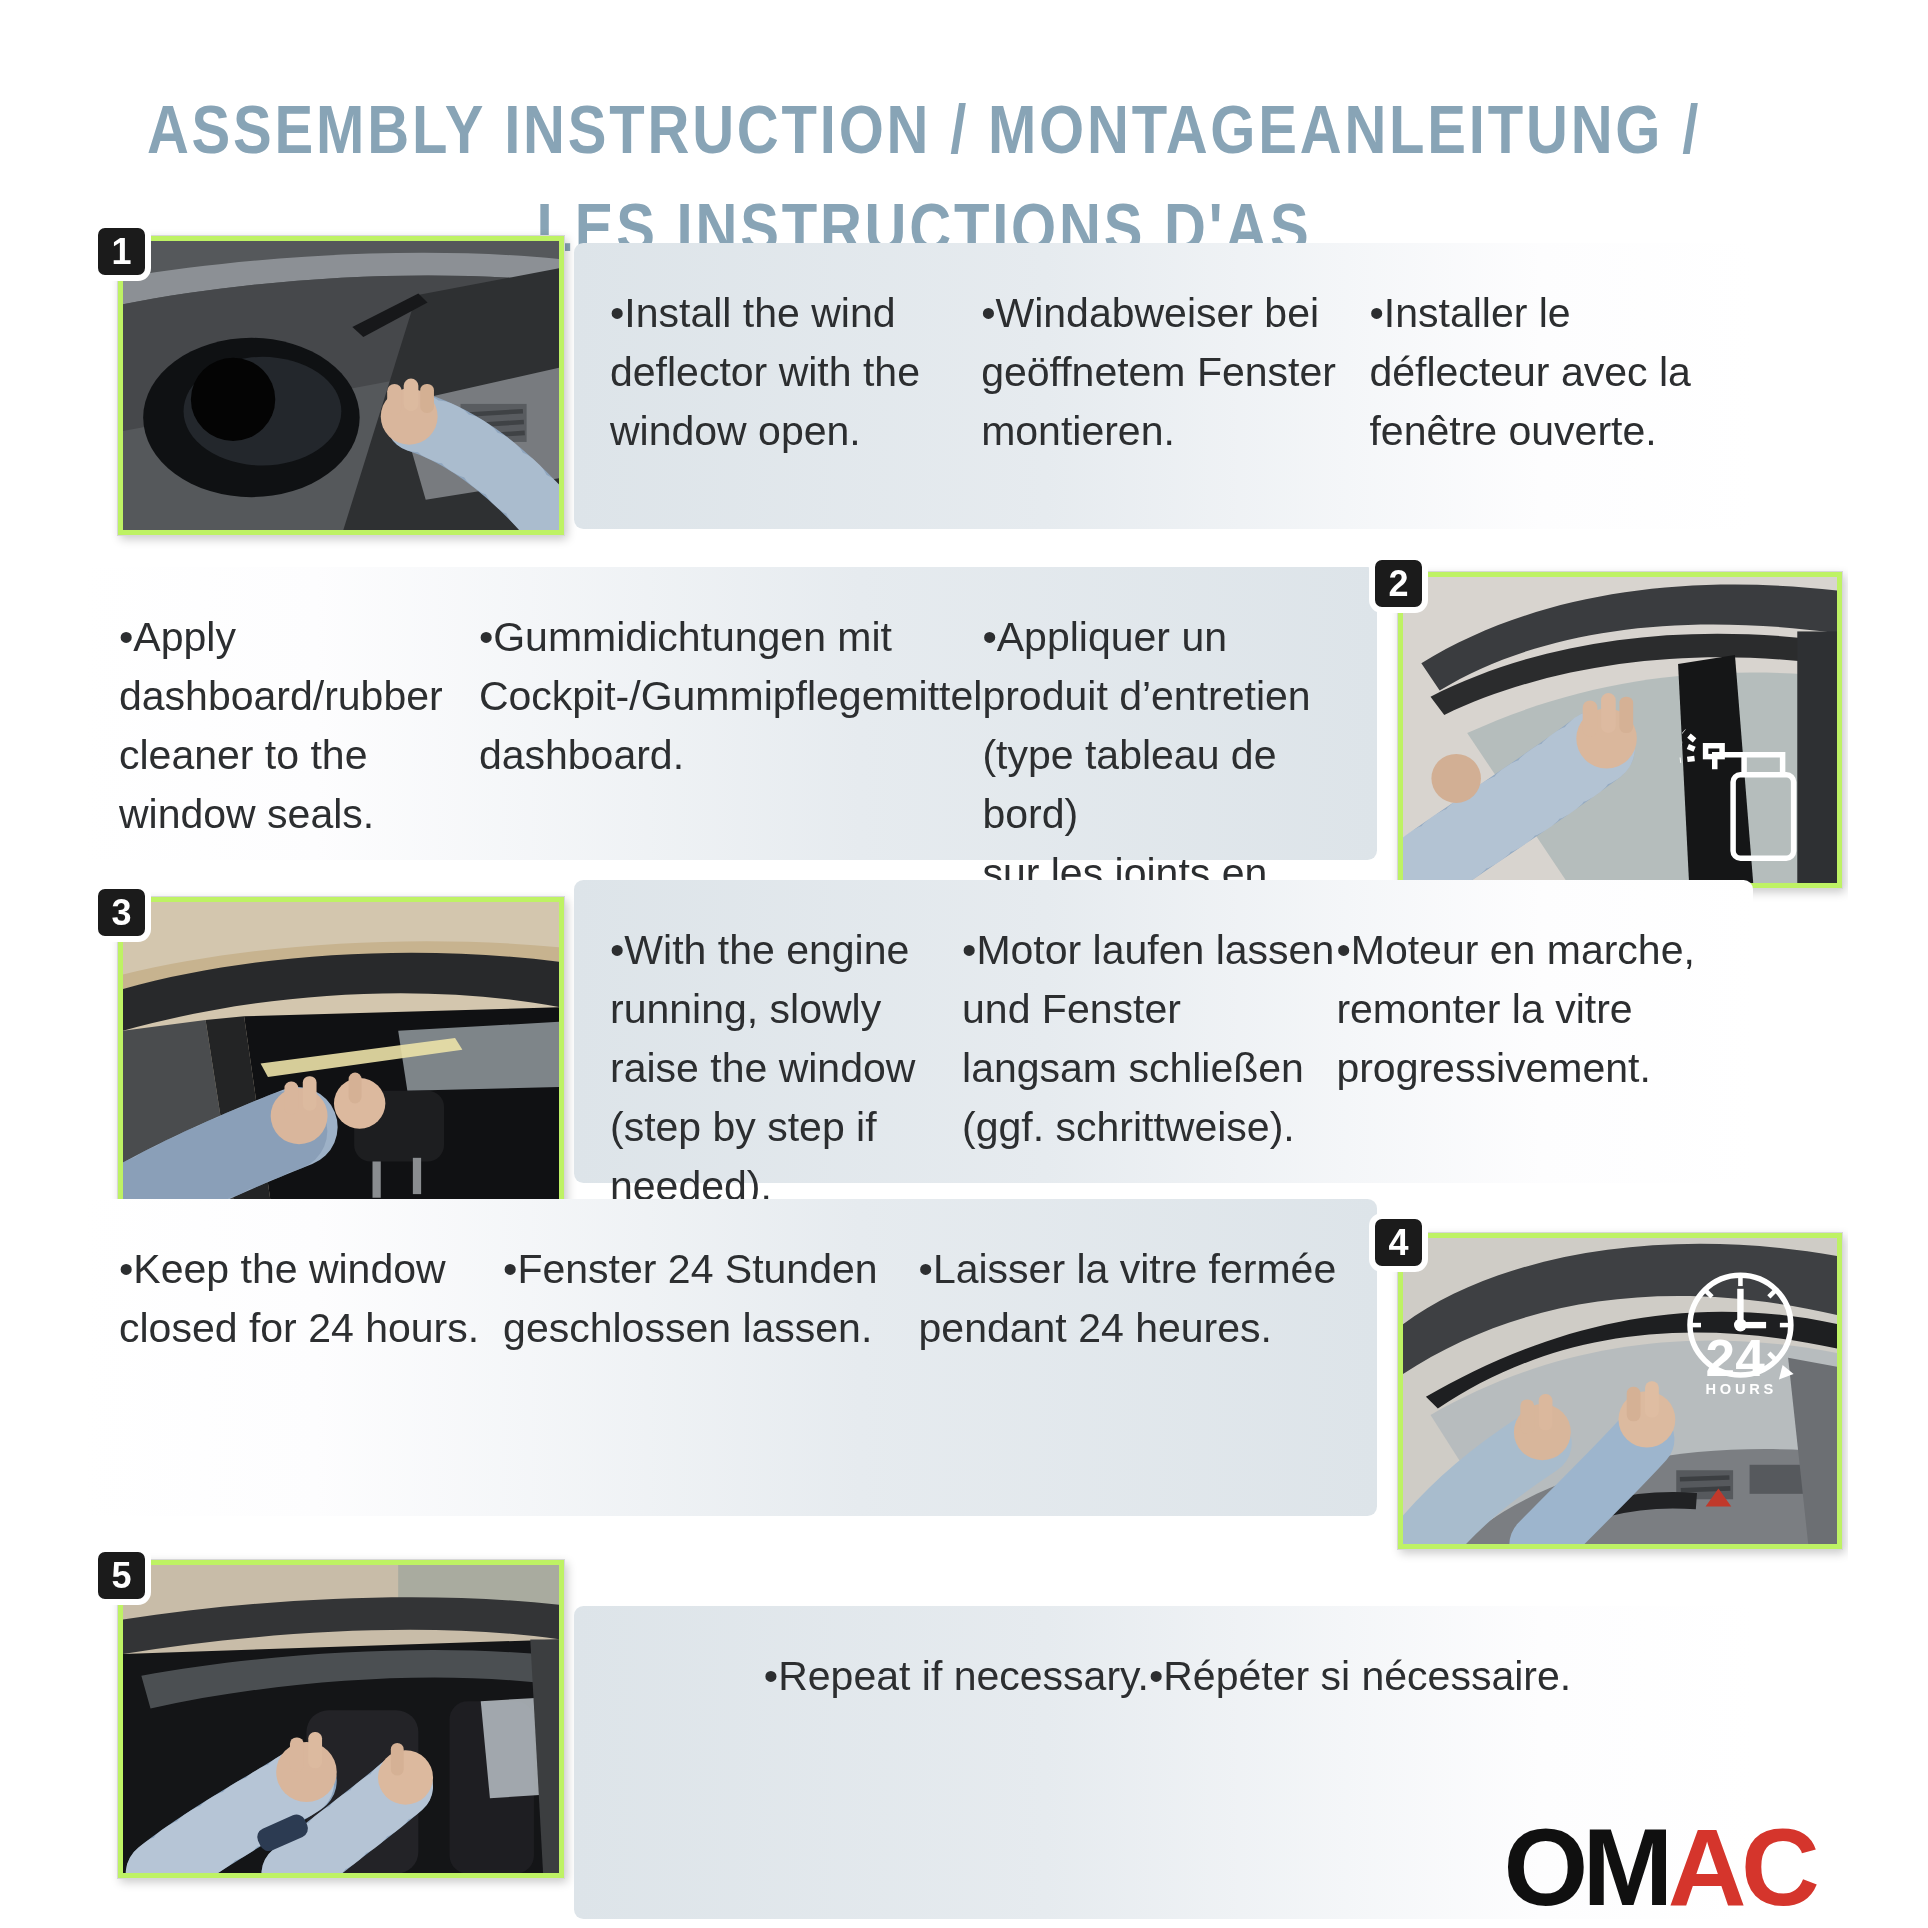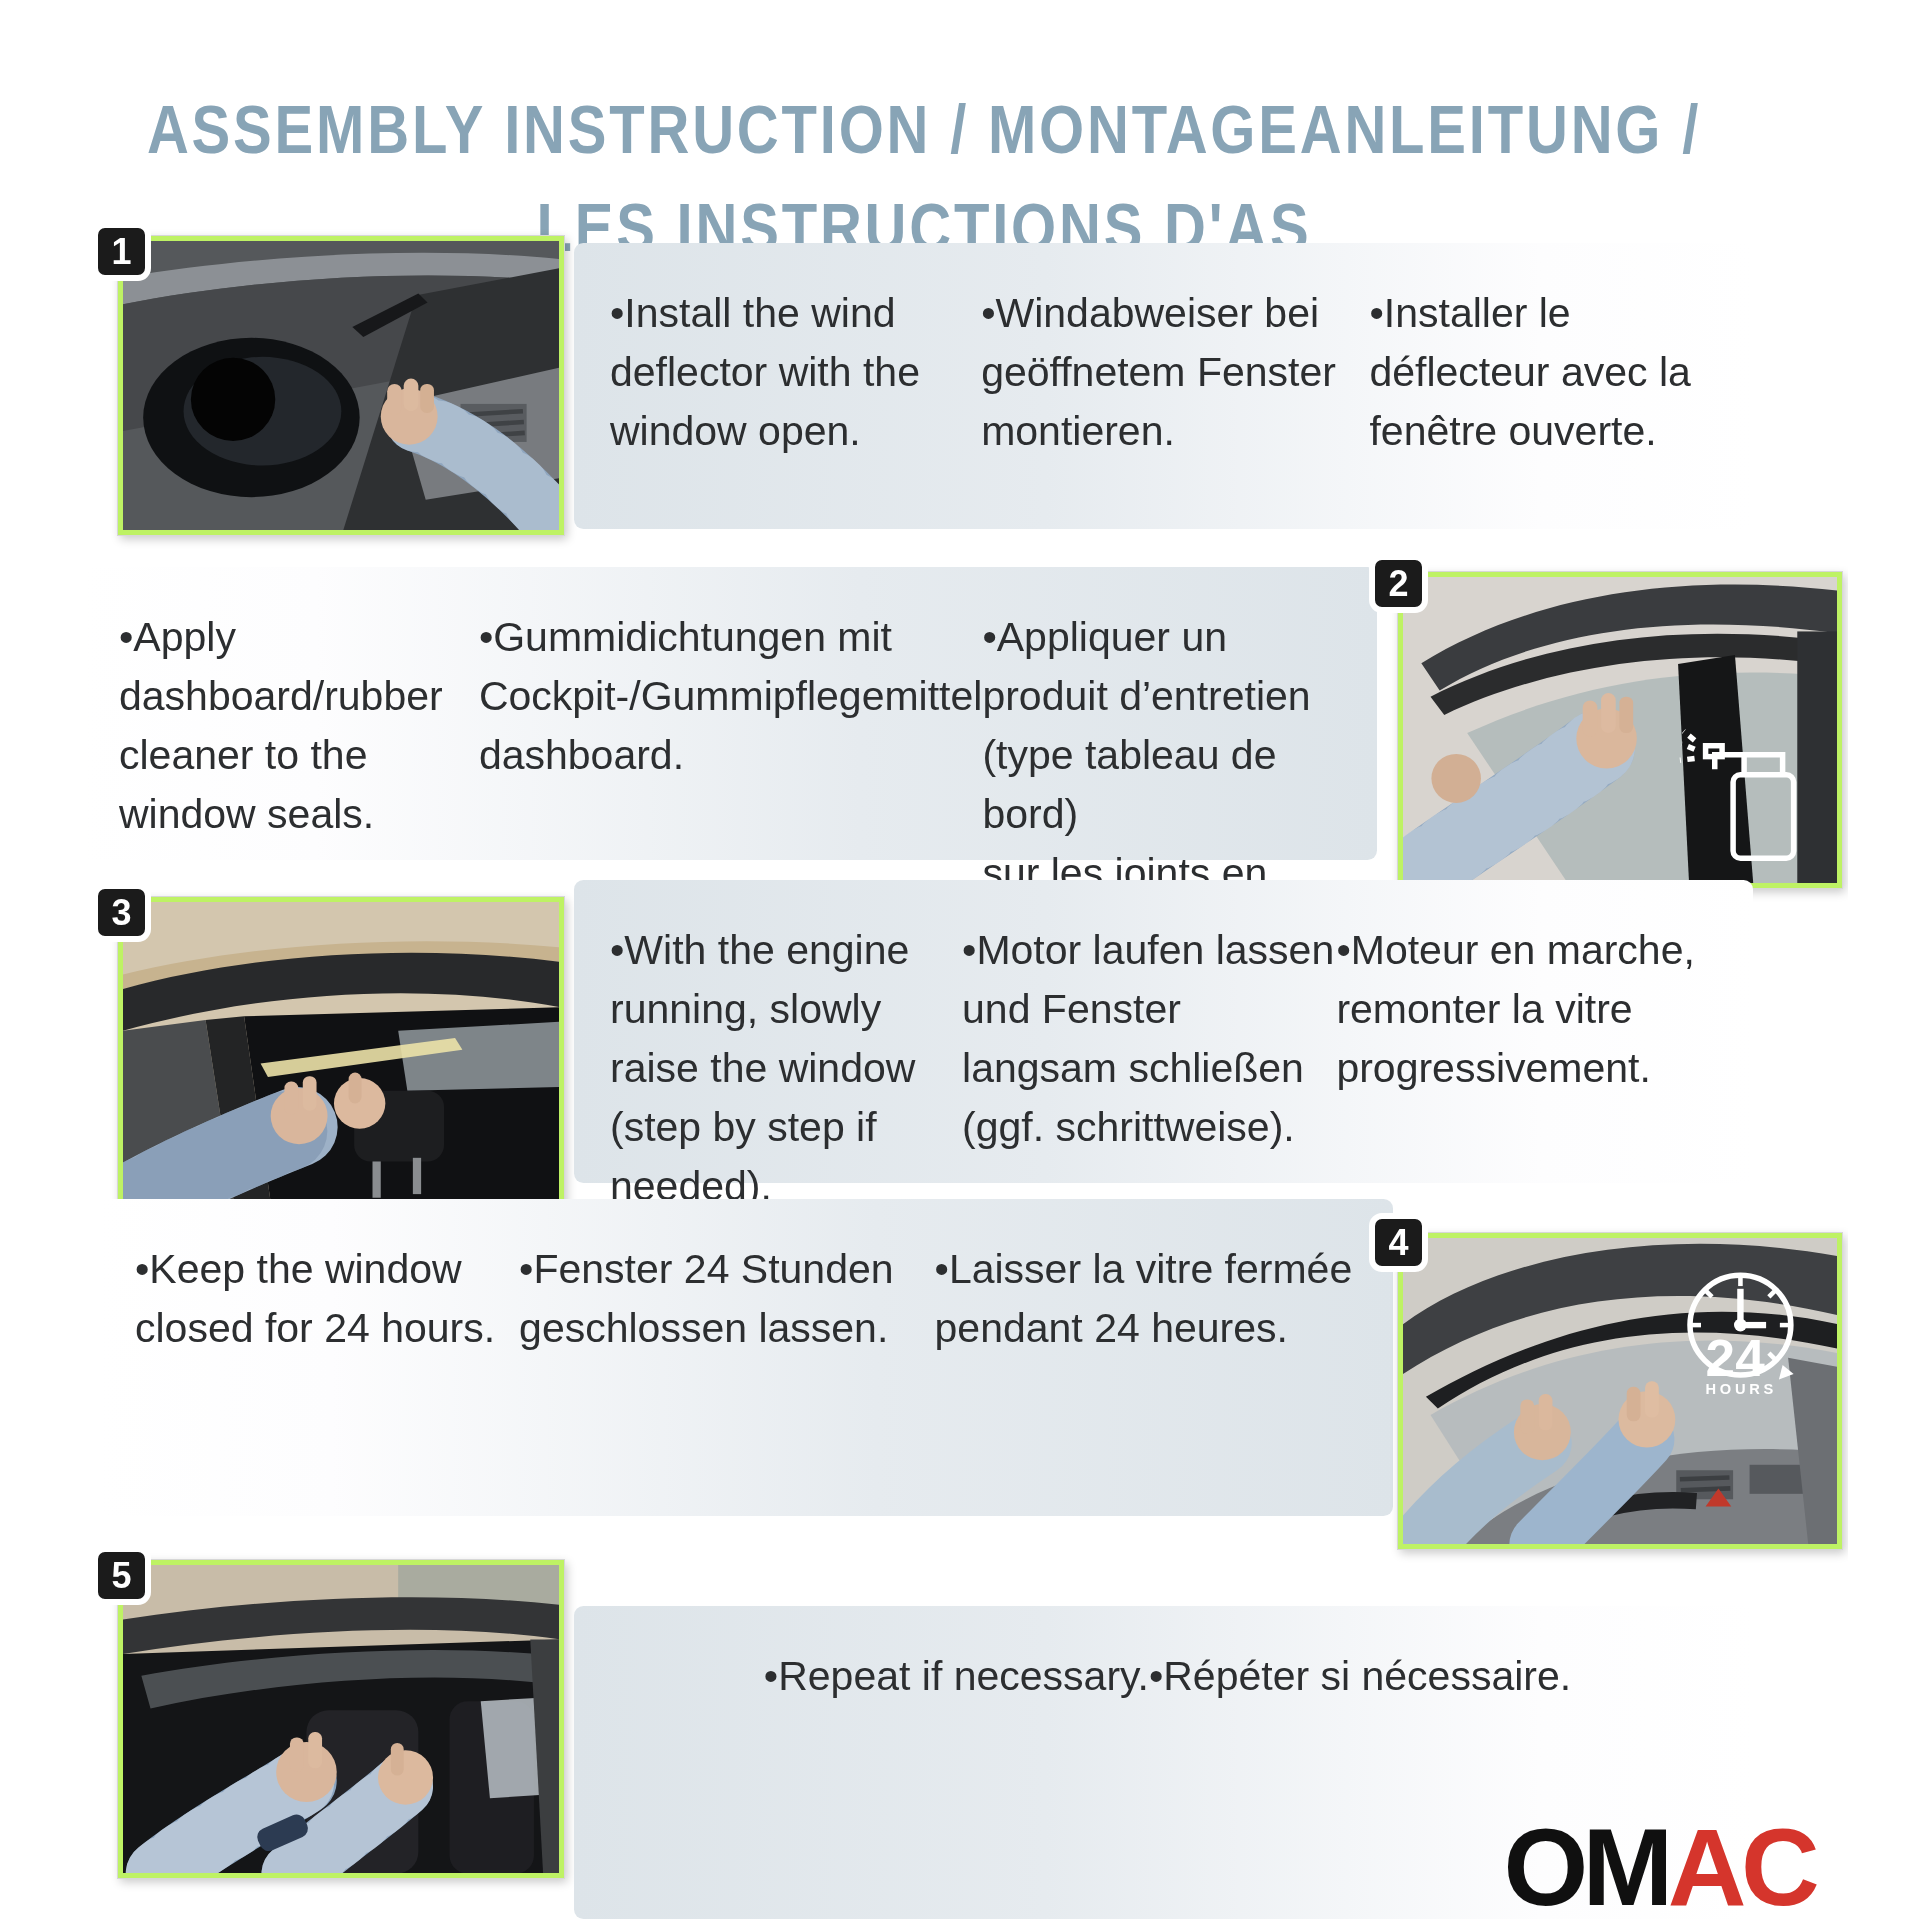--- a/index.html
+++ b/index.html
@@ -22,21 +22,21 @@
   
   .s1-photo{left:117px;top:235px;width:448px;height:301px;}
   .s1-tbox{left:574px;top:243px;width:1179px;height:286px;}
   .s1-badge{left:92px;top:222px;}
   .s2-tbox{left:83px;top:567px;width:1294px;height:293px;}
   .s2-photo{left:1397px;top:571px;width:446px;height:318px;}
   .s2-badge{left:1369px;top:554px;}
   .s3-photo{left:117px;top:896px;width:448px;height:318px;}
   .s3-tbox{left:574px;top:880px;width:1179px;height:303px;}
   .s3-badge{left:92px;top:883px;}
-  .s4-tbox{left:99px;top:1199px;width:1294px;height:317px;}
+  .s4-tbox{left:83px;top:1199px;width:1294px;height:317px;}
   .s4-photo{left:1397px;top:1232px;width:446px;height:318px;}
   .s4-badge{left:1369px;top:1213px;}
   .s5-photo{left:117px;top:1559px;width:448px;height:320px;}
   .s5-tbox{left:574px;top:1606px;width:1179px;height:313px;}
   .s5-badge{left:92px;top:1546px;}
   .logo{position:absolute;right:34px;bottom:5.6px;font-size:109px;font-weight:bold;
         letter-spacing:-5.6px;line-height:1;color:var(--logo_black,#101010);}
   .logo .red{color:var(--logo_red,#d5352c);}
   .icon-overlay-text{font-family:"Liberation Sans","DejaVu Sans",sans-serif;}
 </style>

